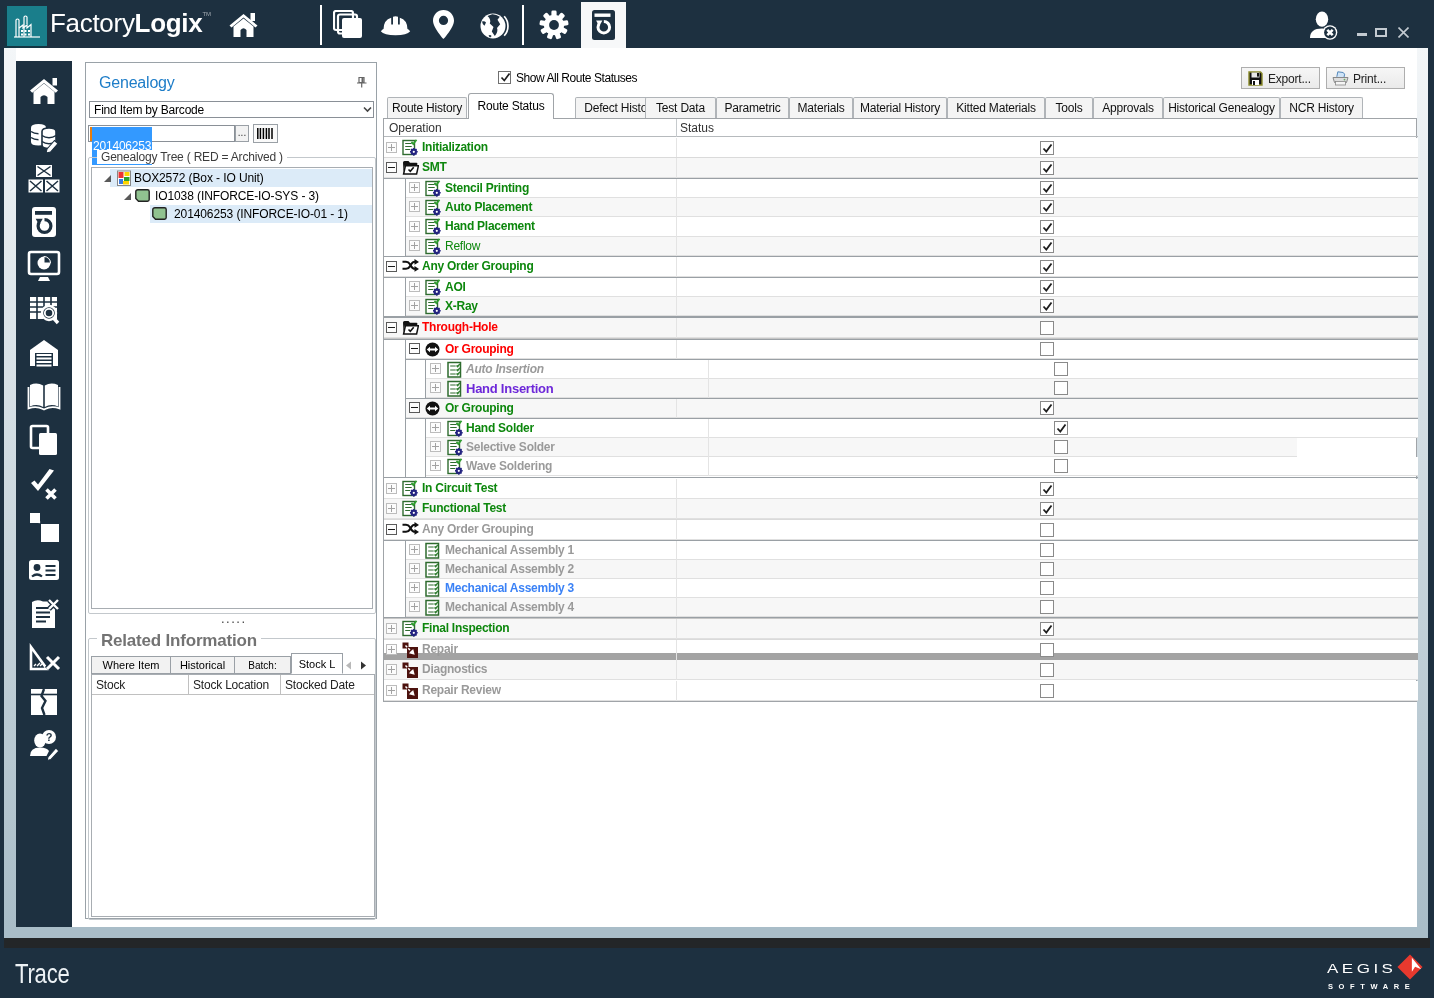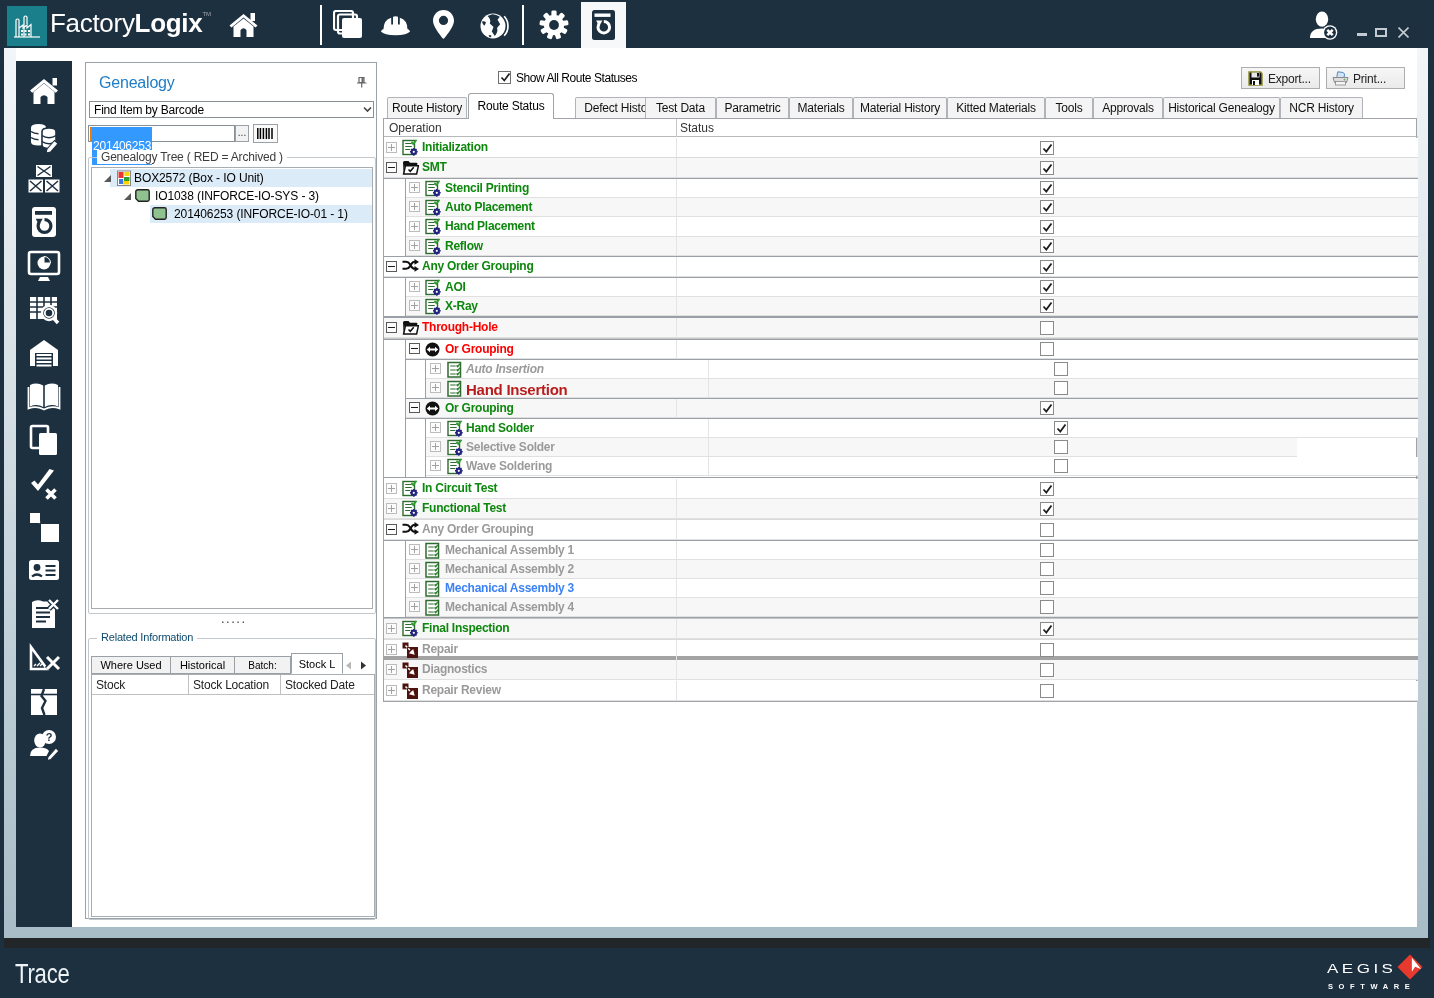--- a/index.html
+++ b/index.html
@@ -243,22 +243,22 @@
 <div class="abs" style="left:63px;top:21px;font-size:12px;color:#000;letter-spacing:-0.1px;">IO1038 (INFORCE-IO-SYS - 3)</div>
 <div class="abs" style="left:58px;top:37px;width:223px;height:18px;background:#dcebf8;"></div>
 <svg class="abs" style="left:60px;top:39px" width="15" height="13" viewBox="0 0 15 13">
           <path d="M3 0.8 L12.5 0.8 Q14.2 0.8 14.2 2.5 L14.2 10.5 Q14.2 12.2 12.5 12.2 L3.5 12.2 L0.8 9.5 L0.8 2.5 Q0.8 0.8 3 0.8 Z" fill="#90c290" stroke="#222" stroke-width="1.4"></path>
         </svg>
 <div class="abs" style="left:82px;top:39px;font-size:12px;color:#000;letter-spacing:-0.1px;">201406253 (INFORCE-IO-01 - 1)</div>
 </div>
 </div>
 <div class="abs" style="left:135px;top:548px;font-size:13px;letter-spacing:1.5px;color:#444;">.....</div>
 <div class="abs" style="left:2px;top:575px;width:288px;height:282px;border:1px solid #c3c8cc;border-radius:2px;">
-<div class="abs" style="left:8px;top:-8px;background:#fff;padding:0 4px;font-size:11px;color:#0c4a6e;letter-spacing:-0.2px;">Related Information</div>
-<div class="abs" style="left:2px;top:17px;width:80px;height:18px;border:1px solid #9aa0a6;background:#f2f2f2;font-size:11px;color:#000;text-align:center;line-height:17px;">Where Used</div>
+<div class="abs" style="left:8px;top:-8px;background:#fff;padding:0 4px;font-size:17px;color:#737373;letter-spacing:-0.2px;font-weight:bold;">Related Information</div>
+<div class="abs" style="left:2px;top:17px;width:80px;height:18px;border:1px solid #9aa0a6;background:#f2f2f2;font-size:11px;color:#000;text-align:center;line-height:17px;">Where Item</div>
 <div class="abs" style="left:82px;top:17px;width:64px;height:18px;border:1px solid #9aa0a6;border-left:none;background:#f2f2f2;font-size:11px;color:#000;text-align:center;line-height:17px;">Historical</div>
 <div class="abs" style="left:146px;top:17px;width:56px;height:18px;border:1px solid #9aa0a6;border-left:none;background:#f2f2f2;font-size:10px;color:#000;text-align:center;line-height:17px;">Batch:</div>
 <div class="abs" style="left:202px;top:14px;width:52px;height:21px;border:1px solid #9aa0a6;border-bottom:1px solid #fff;background:#fff;font-size:11px;color:#000;text-align:center;line-height:20px;">Stock L</div>
 <svg class="abs" style="left:256px;top:22px" width="8" height="9" viewBox="0 0 8 9">
         <path d="M6 0.5 L6 8.5 L1 4.5 Z" fill="#b8b8b8"></path>
       </svg>
 <svg class="abs" style="left:270px;top:22px" width="8" height="9" viewBox="0 0 8 9">
         <path d="M2 0.5 L2 8.5 L7 4.5 Z" fill="#333"></path>
       </svg>
 <div class="abs" style="left:2px;top:35px;width:284px;height:243px;border:1px solid #a8adb2;background:#fff;">
@@ -412,21 +412,21 @@
       <div class="abs" style="left:6px;top:8px;width:7px;height:1px;background:#a2a2a2;"></div>
       <div class="abs" style="left:9px;top:5px;width:1px;height:7px;background:#a2a2a2;"></div>
 <svg class="abs" style="left:20px;top:1px" width="17" height="17" viewBox="0 0 17 17">
 <rect x="1" y="1.5" width="11.5" height="14" fill="#fff" stroke="#2e6b2e" stroke-width="1.4"></rect>
 <path d="M3.2 4.5 h6.5 M3.2 7.5 h6.5 M3.2 10.5 h5" stroke="#2e6b2e" stroke-width="1.1"></path>
 <path d="M9.5 2.8 L11.3 5 L14.5 0.8" stroke="#2f9e2f" stroke-width="1.8" fill="none"></path>
 <circle cx="11.8" cy="12.8" r="3.2" fill="#232380"></circle>
 <circle cx="11.8" cy="12.8" r="1.1" fill="#fff"></circle>
 <path d="M11.8 8.9 v1.2 M11.8 15.5 v1.2 M8 12.8 h1.2 M14.5 12.8 h1.2 M9.1 10.1 l0.9 0.9 M14.5 15.5 l-0.9-0.9 M9.1 15.5 l0.9-0.9 M14.5 10.1 l-0.9 0.9" stroke="#232380" stroke-width="1.4"></path>
 </svg>
-<div class="abs" style="left:40px;top:2px;font-size:12px;font-weight:bold;color:#0d870d;white-space:nowrap;letter-spacing:-0.25px;">Reflow</div>
+<div class="abs" style="left:40px;top:2px;font-size:12px;font-weight:normal;color:#0d870d;white-space:nowrap;letter-spacing:-0.25px;">Reflow</div>
 <div class="abs" style="left:635px;top:2px;width:14px;height:14px;border:1px solid #8a8a8a;background:#fff;"></div>
       <svg class="abs" style="left:637px;top:4px" width="11" height="11" viewBox="0 0 11 11">
         <path d="M1.5 5.5 L4.3 8.5 L9.5 1.5" stroke="#1e1e1e" stroke-width="1.8" fill="none"></path>
       </svg>
 </div>
 <div class="abs" style="left:0px;top:138px;width:1034px;height:20px;background:#fff;border-bottom:1px solid #e0e0e0;">
 <div class="abs" style="left:292px;top:0;width:1px;height:20px;background:#e4e4e4;"></div>
 <div class="abs" style="left:2px;top:4px;width:11px;height:11px;border:1px solid #5a5a5a;background:#fcfcfc;"></div>
       <div class="abs" style="left:4px;top:9px;width:7px;height:1px;background:#1a1a1a;"></div>
 <svg class="abs" style="left:18px;top:2px" width="17" height="14" viewBox="0 0 17 14">
@@ -518,21 +518,21 @@
 <div class="abs" style="left:41px;top:260px;width:993px;height:19px;background:#f7f7f7;border-bottom:1px solid #e0e0e0;">
 <div class="abs" style="left:283px;top:0;width:1px;height:19px;background:#e4e4e4;"></div>
 <div class="abs" style="left:5px;top:3px;width:11px;height:11px;border:1px solid #bcbcbc;background:#fcfcfc;"></div>
       <div class="abs" style="left:7px;top:8px;width:7px;height:1px;background:#a2a2a2;"></div>
       <div class="abs" style="left:10px;top:5px;width:1px;height:7px;background:#a2a2a2;"></div>
 <svg class="abs" style="left:22px;top:1px" width="16" height="17" viewBox="0 0 16 17">
 <rect x="1" y="1.5" width="12.5" height="14.5" fill="#fff" stroke="#2e6b2e" stroke-width="1.5"></rect>
 <path d="M3.2 5 h5.5 M3.2 9 h5.5 M3.2 13 h5.5" stroke="#2e6b2e" stroke-width="1.1"></path>
 <path d="M9.5 4.4 L10.7 5.6 L12.8 2.8 M9.5 8.4 L10.7 9.6 L12.8 6.8 M9.5 12.4 L10.7 13.6 L12.8 10.8" stroke="#2f7e2f" stroke-width="1.4" fill="none"></path>
 </svg>
-<div class="abs" style="left:41px;top:2px;font-size:15px;font-weight:bold;color:#b91c1c;white-space:nowrap;letter-spacing:-0.25px;">Hand Insertion</div>
+<div class="abs" style="left:41px;top:2px;font-size:13px;font-weight:bold;color:#6d28d9;white-space:nowrap;letter-spacing:-0.25px;">Hand Insertion</div>
 <div class="abs" style="left:629px;top:2px;width:14px;height:14px;border:1px solid #8a8a8a;background:#fff;"></div>
 </div>
 <div class="abs" style="left:21px;top:280px;width:1013px;height:19px;background:#f7f7f7;border-bottom:1px solid #e0e0e0;">
 <div class="abs" style="left:271px;top:0;width:1px;height:19px;background:#e4e4e4;"></div>
 <div class="abs" style="left:4px;top:3px;width:11px;height:11px;border:1px solid #5a5a5a;background:#fcfcfc;"></div>
       <div class="abs" style="left:6px;top:8px;width:7px;height:1px;background:#1a1a1a;"></div>
 <svg class="abs" style="left:20px;top:2px" width="15" height="15" viewBox="0 0 15 15">
 <circle cx="7.5" cy="7.5" r="7" fill="#111"></circle>
 <path d="M1.8 7.5 L5 4.8 L5 6.5 L10 6.5 L10 4.8 L13.2 7.5 L10 10.2 L10 8.5 L5 8.5 L5 10.2 Z" fill="#fff"></path>
 </svg>
@@ -708,21 +708,21 @@
 <circle cx="11.8" cy="12.8" r="3.2" fill="#232380"></circle>
 <circle cx="11.8" cy="12.8" r="1.1" fill="#fff"></circle>
 <path d="M11.8 8.9 v1.2 M11.8 15.5 v1.2 M8 12.8 h1.2 M14.5 12.8 h1.2 M9.1 10.1 l0.9 0.9 M14.5 15.5 l-0.9-0.9 M9.1 15.5 l0.9-0.9 M14.5 10.1 l-0.9 0.9" stroke="#232380" stroke-width="1.4"></path>
 </svg>
 <div class="abs" style="left:38px;top:2px;font-size:12px;font-weight:bold;color:#0d870d;white-space:nowrap;letter-spacing:-0.25px;">Final Inspection</div>
 <div class="abs" style="left:656px;top:3px;width:14px;height:14px;border:1px solid #8a8a8a;background:#fff;"></div>
       <svg class="abs" style="left:658px;top:5px" width="11" height="11" viewBox="0 0 11 11">
         <path d="M1.5 5.5 L4.3 8.5 L9.5 1.5" stroke="#1e1e1e" stroke-width="1.8" fill="none"></path>
       </svg>
 </div>
-<div class="abs" style="left:0px;top:521px;width:1034px;height:20px;background:#fff;border-bottom:4px solid #a3a3a3;">
+<div class="abs" style="left:0px;top:521px;width:1034px;height:20px;background:#fff;border-bottom:7px solid #a3a3a3;">
 <div class="abs" style="left:292px;top:0;width:1px;height:20px;background:#e4e4e4;"></div>
 <div class="abs" style="left:2px;top:4px;width:11px;height:11px;border:1px solid #bcbcbc;background:#fcfcfc;"></div>
       <div class="abs" style="left:4px;top:9px;width:7px;height:1px;background:#a2a2a2;"></div>
       <div class="abs" style="left:7px;top:6px;width:1px;height:7px;background:#a2a2a2;"></div>
 <svg class="abs" style="left:18px;top:2px" width="16" height="16" viewBox="0 0 16 16">
 <rect x="0.5" y="0.5" width="6" height="6" fill="#4c120e"></rect>
 <rect x="5" y="5" width="11" height="11" fill="#4c120e"></rect>
 <path d="M3.5 3.5 L9.4 9.4" stroke="#fff" stroke-width="1.5" stroke-dasharray="2.4 1.5"></path>
 <path d="M12.7 12.7 L6.9 11.2 L11.2 6.9 Z" fill="#fff"></path>
 </svg>

